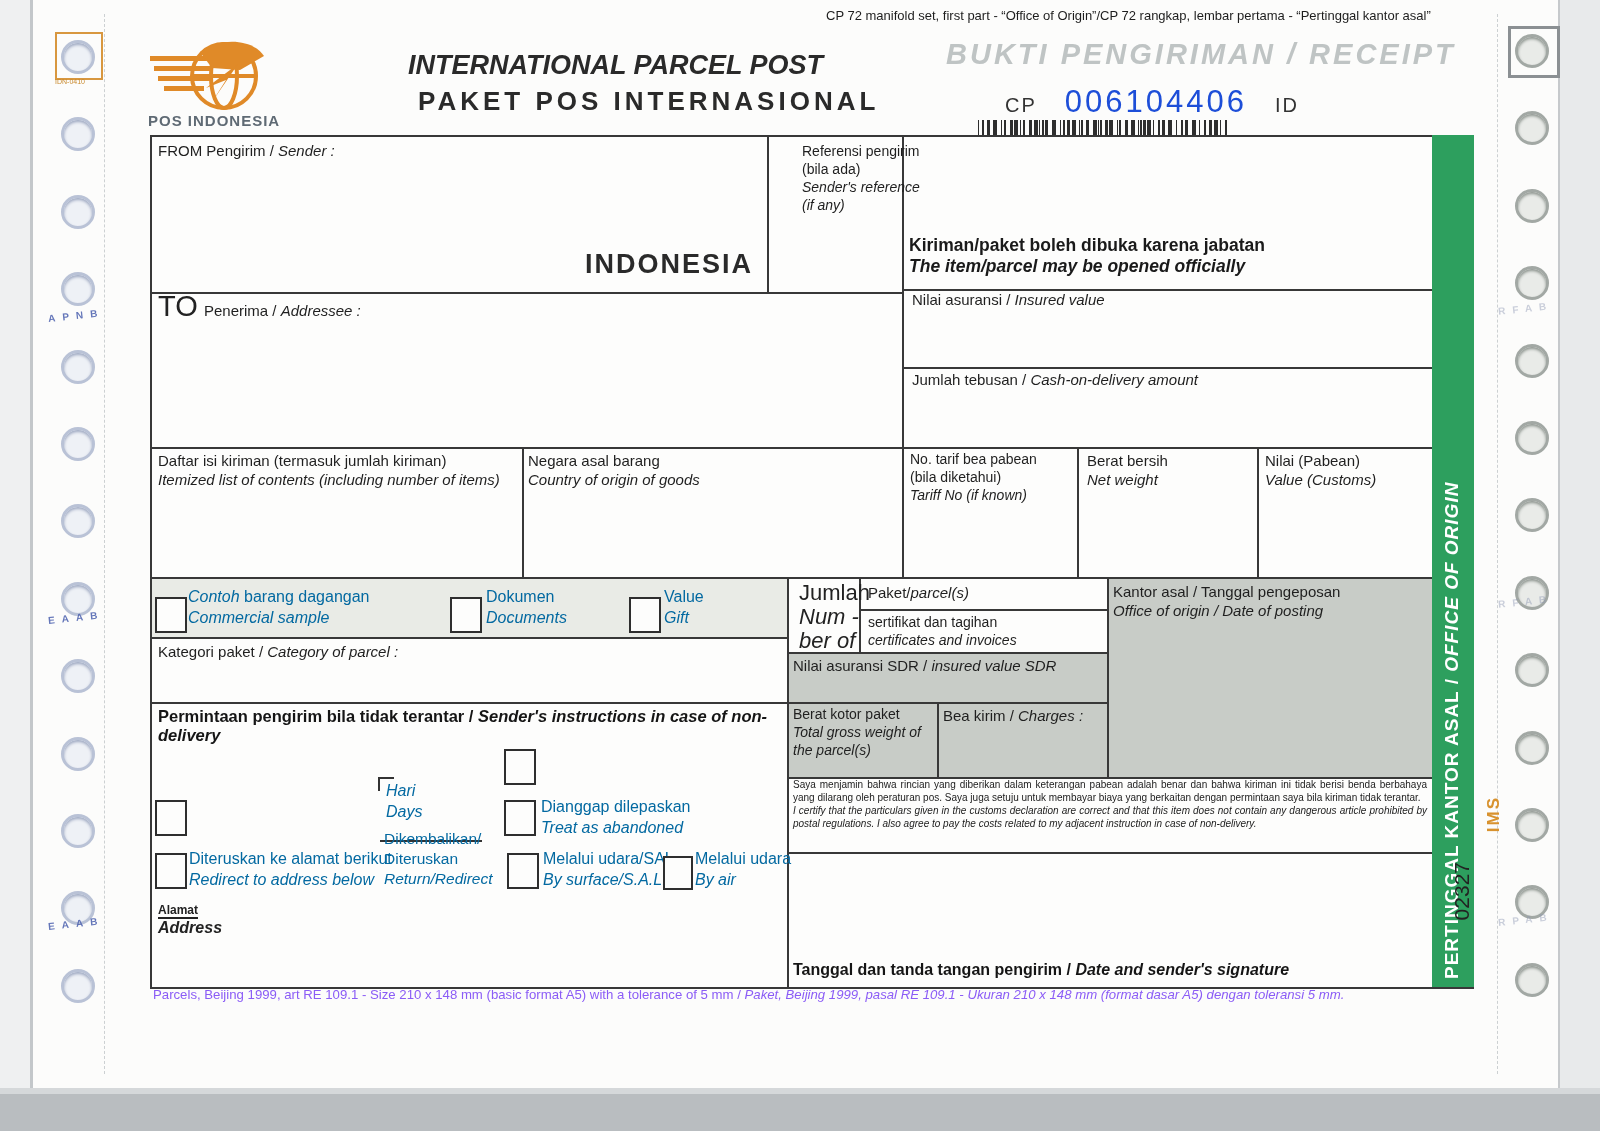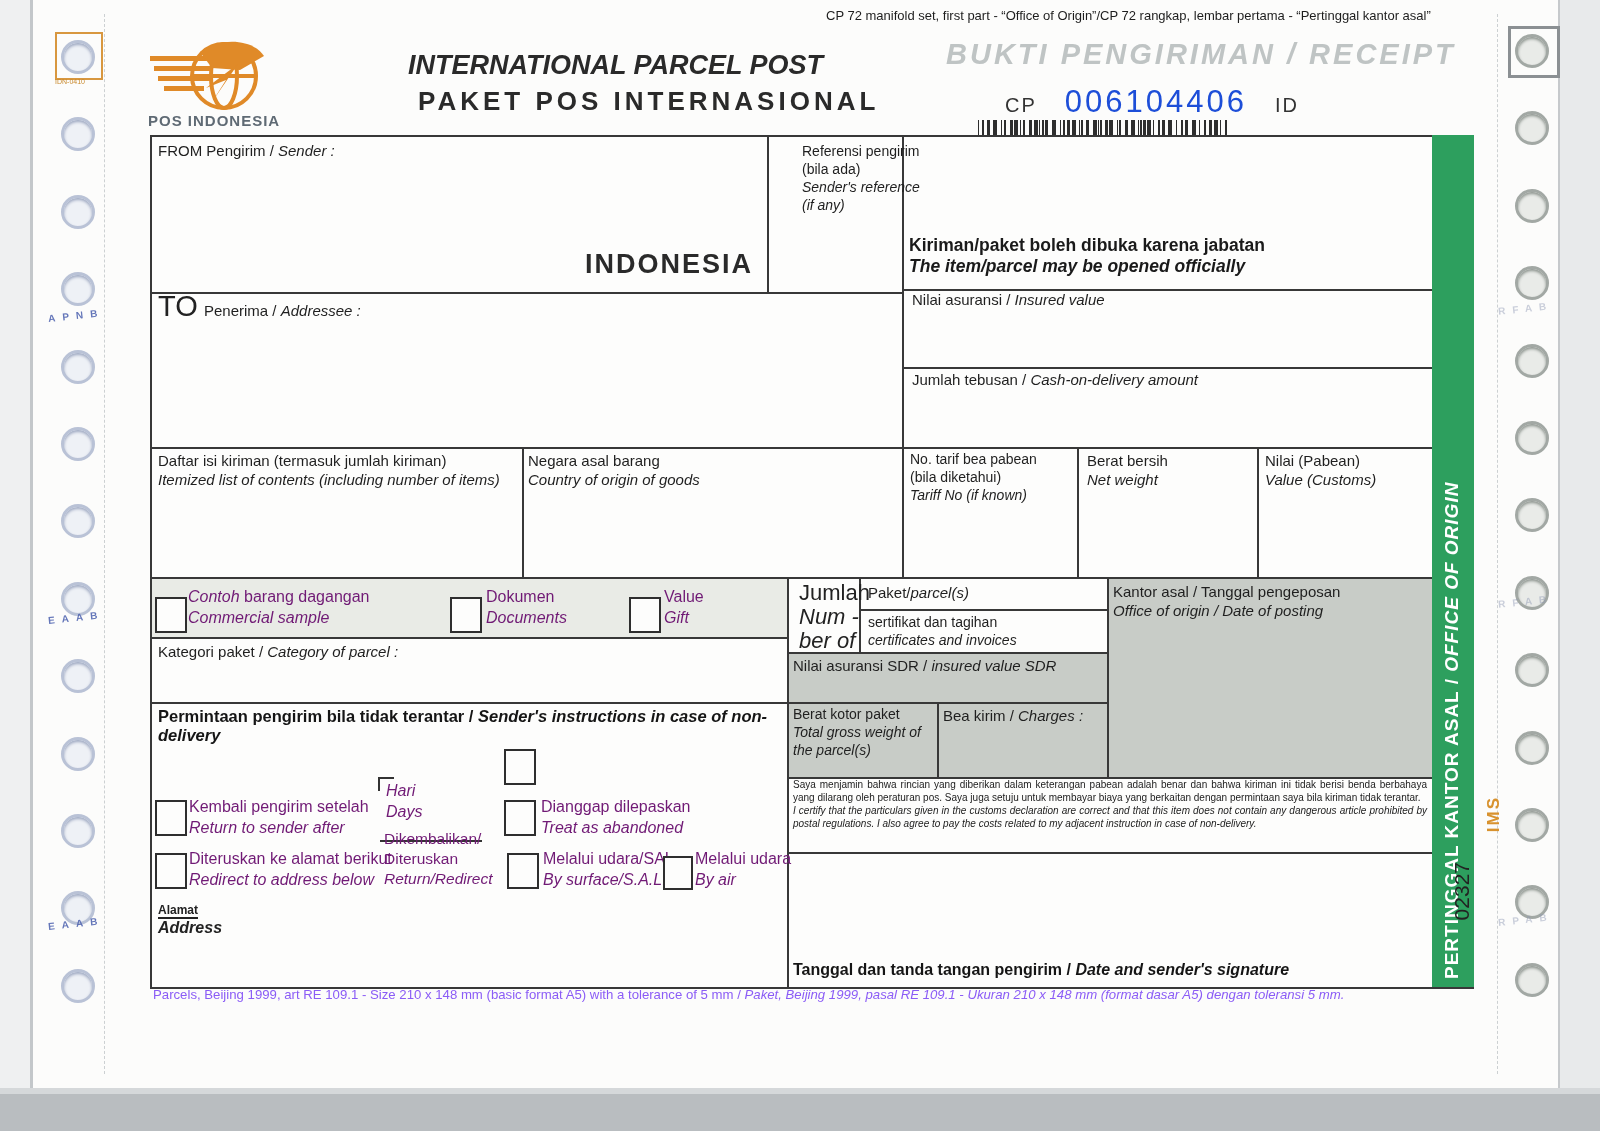--- a/index.html
+++ b/index.html
@@ -50,21 +50,21 @@
 
   .lbl{position:absolute;font-size:15px;line-height:1.28;color:#1f1f1f;}
   .lbl .ln{display:block;}
   .sm{font-size:14px;}
   .opened{position:absolute;font-size:17.5px;font-weight:bold;line-height:1.22;color:#1a1a1a;}
   .country{position:absolute;font-size:27px;font-weight:bold;letter-spacing:2px;color:#2a2a2a;}
   .to-big{position:absolute;font-size:29px;font-weight:400;color:#222;}
   .heading{position:absolute;font-size:16.5px;font-weight:bold;color:#151515;}
   .cb{position:absolute;width:28px;height:32px;border:2px solid #2e2e2e;background:#fdfdfc;}
   .cb.smb{width:26px;height:30px;}
-  .cblbl{position:absolute;font-size:16px;line-height:1.3;color:#701a75;}
+  .cblbl{position:absolute;font-size:16px;line-height:1.3;color:#0369a1;}
   .jumlah{position:absolute;font-size:22px;line-height:1.08;color:#222;}
   .cert{position:absolute;font-size:10px;line-height:1.3;text-align:justify;color:#1b1b1b;}
   .sig{position:absolute;font-size:16px;font-weight:bold;color:#151515;}
   .alamat-id{display:inline-block;font-size:12px;font-weight:bold;border-bottom:2px solid #222;text-align:center;}
   .alamat-en{display:block;font-size:16px;font-weight:bold;font-style:italic;}
   .bracket{position:absolute;width:14px;height:12px;border-left:2px solid #333;border-top:2px solid #333;}
   .days-line{position:absolute;height:2px;background:#333;}
 
   .footer{position:absolute;left:153px;top:987px;font-size:13.2px;color:#8b5cf6;white-space:nowrap;}
 
@@ -403,24 +403,20 @@
     <div class="cb" style="left:352px;top:612px;"></div>
 
     <div class="bracket" style="left:226px;top:640px;"></div>
     <div class="cblbl it" style="left:234px;top:644px;">
       <span style="display:block;">Hari</span>
       <span style="display:block;">Days</span>
     </div>
     <div class="days-line" style="left:228px;top:703px;width:102px;"></div>
 
     <div class="cb" style="left:3px;top:663px;"></div>
-    <div class="cblbl" style="left:37px;top:660px;">
-      <span style="display:block;">Kembali pengirim setelah</span>
-      <span class="it" style="display:block;">Return to sender after</span>
-    </div>
 
     <div class="cb" style="left:352px;top:663px;"></div>
     <div class="cblbl" style="left:389px;top:660px;">
       <span style="display:block;">Dianggap dilepaskan</span>
       <span class="it" style="display:block;">Treat as abandoned</span>
     </div>
 
     <div class="cb" style="left:3px;top:716px;"></div>
     <div class="cblbl" style="left:37px;top:712px;">
       <span style="display:block;">Diteruskan ke alamat berikut</span>

